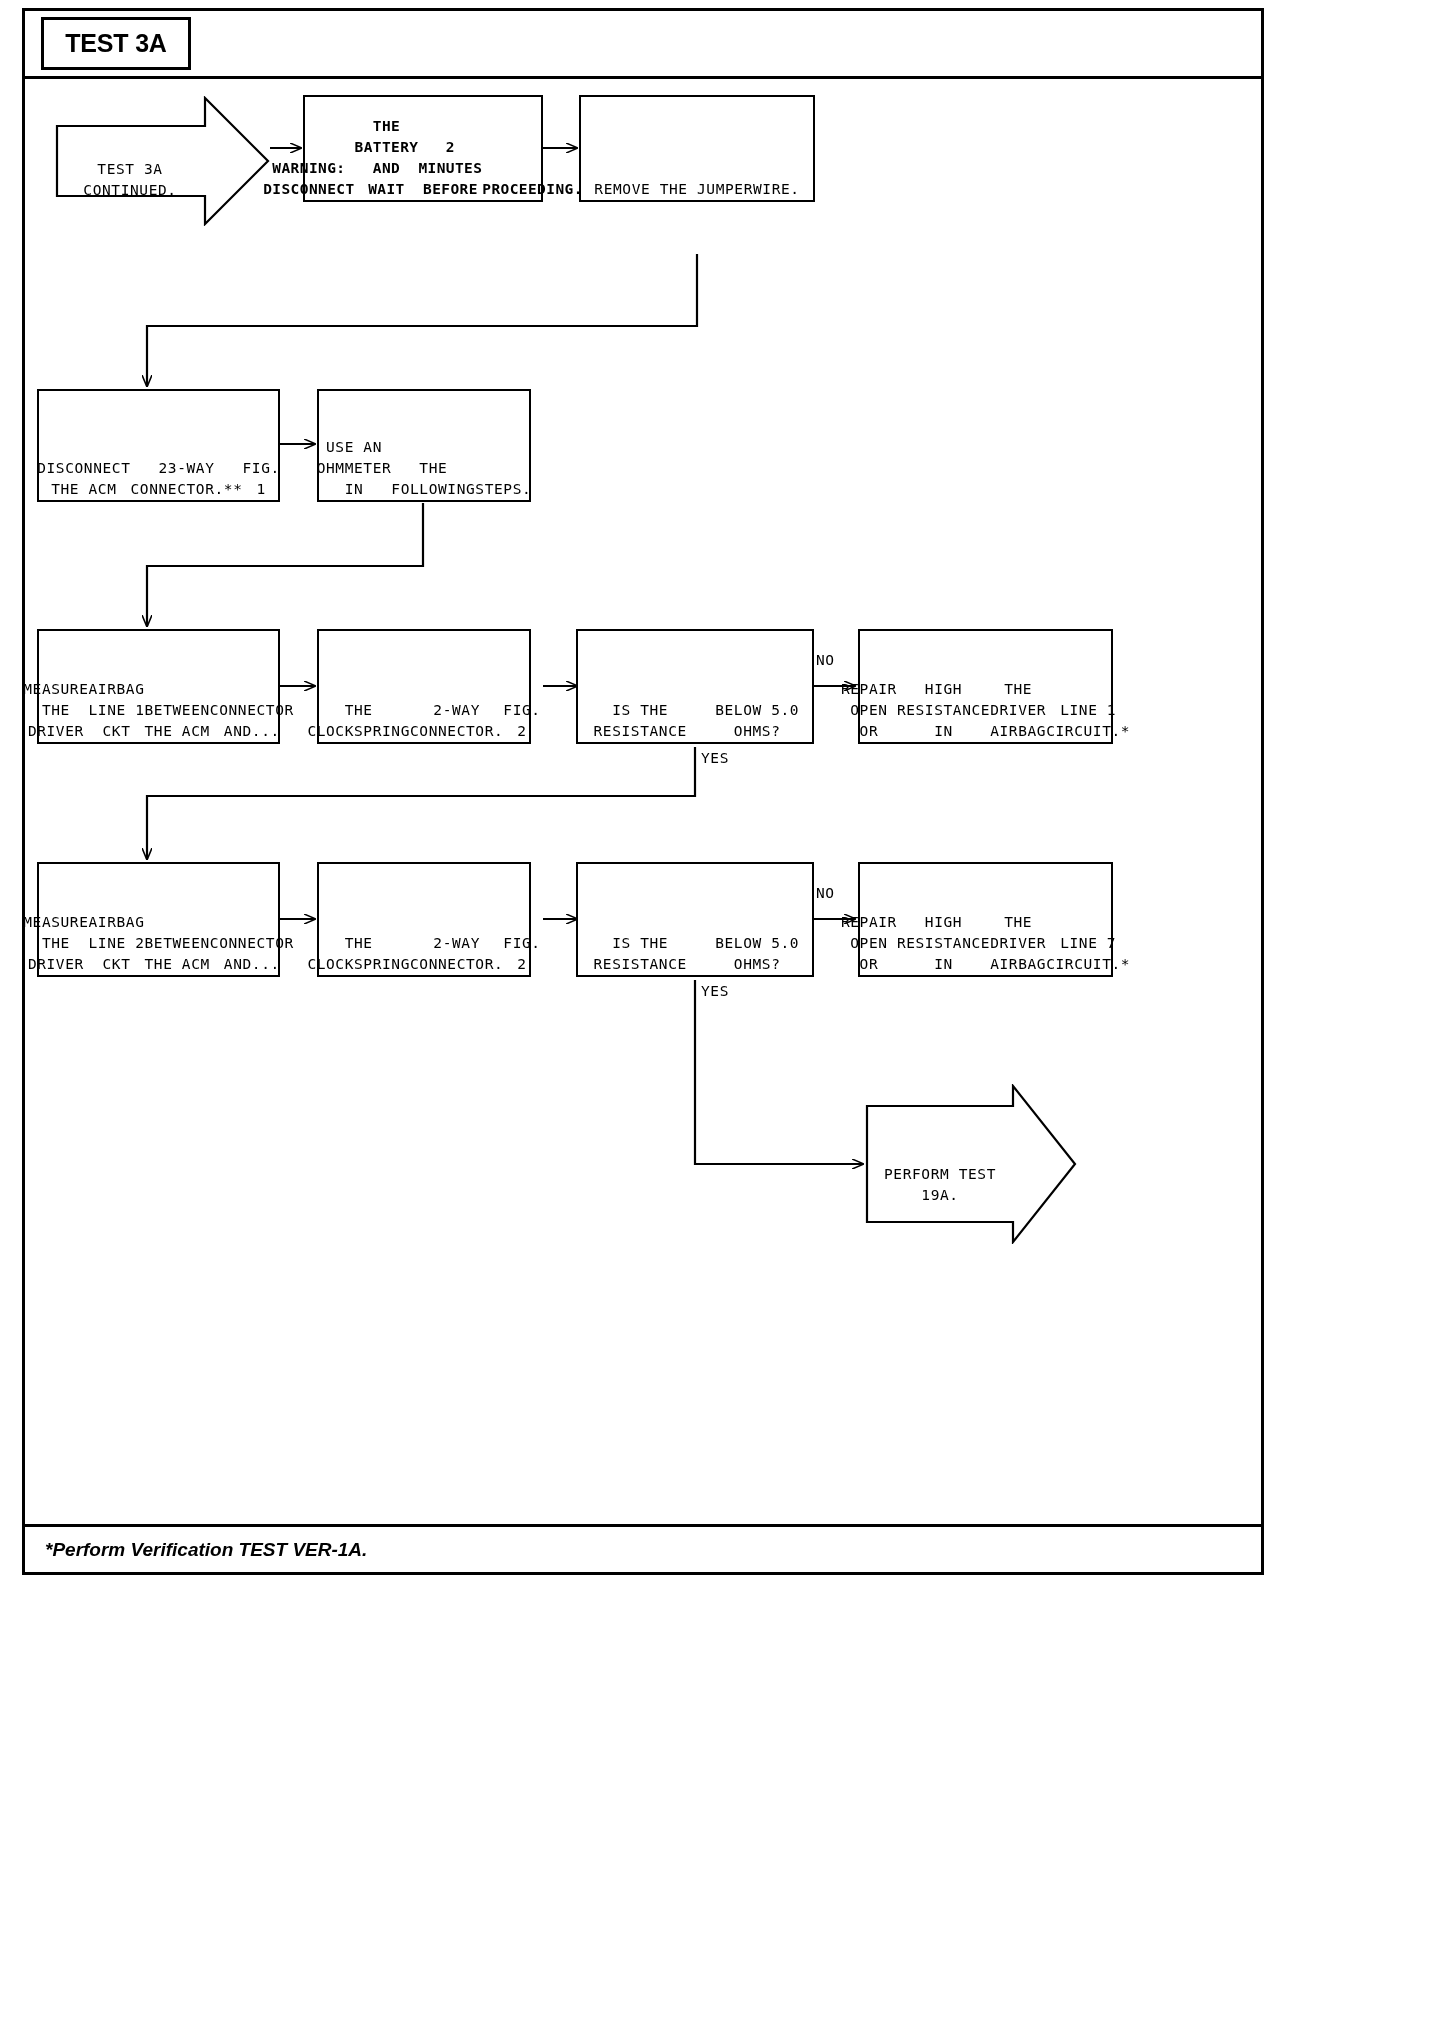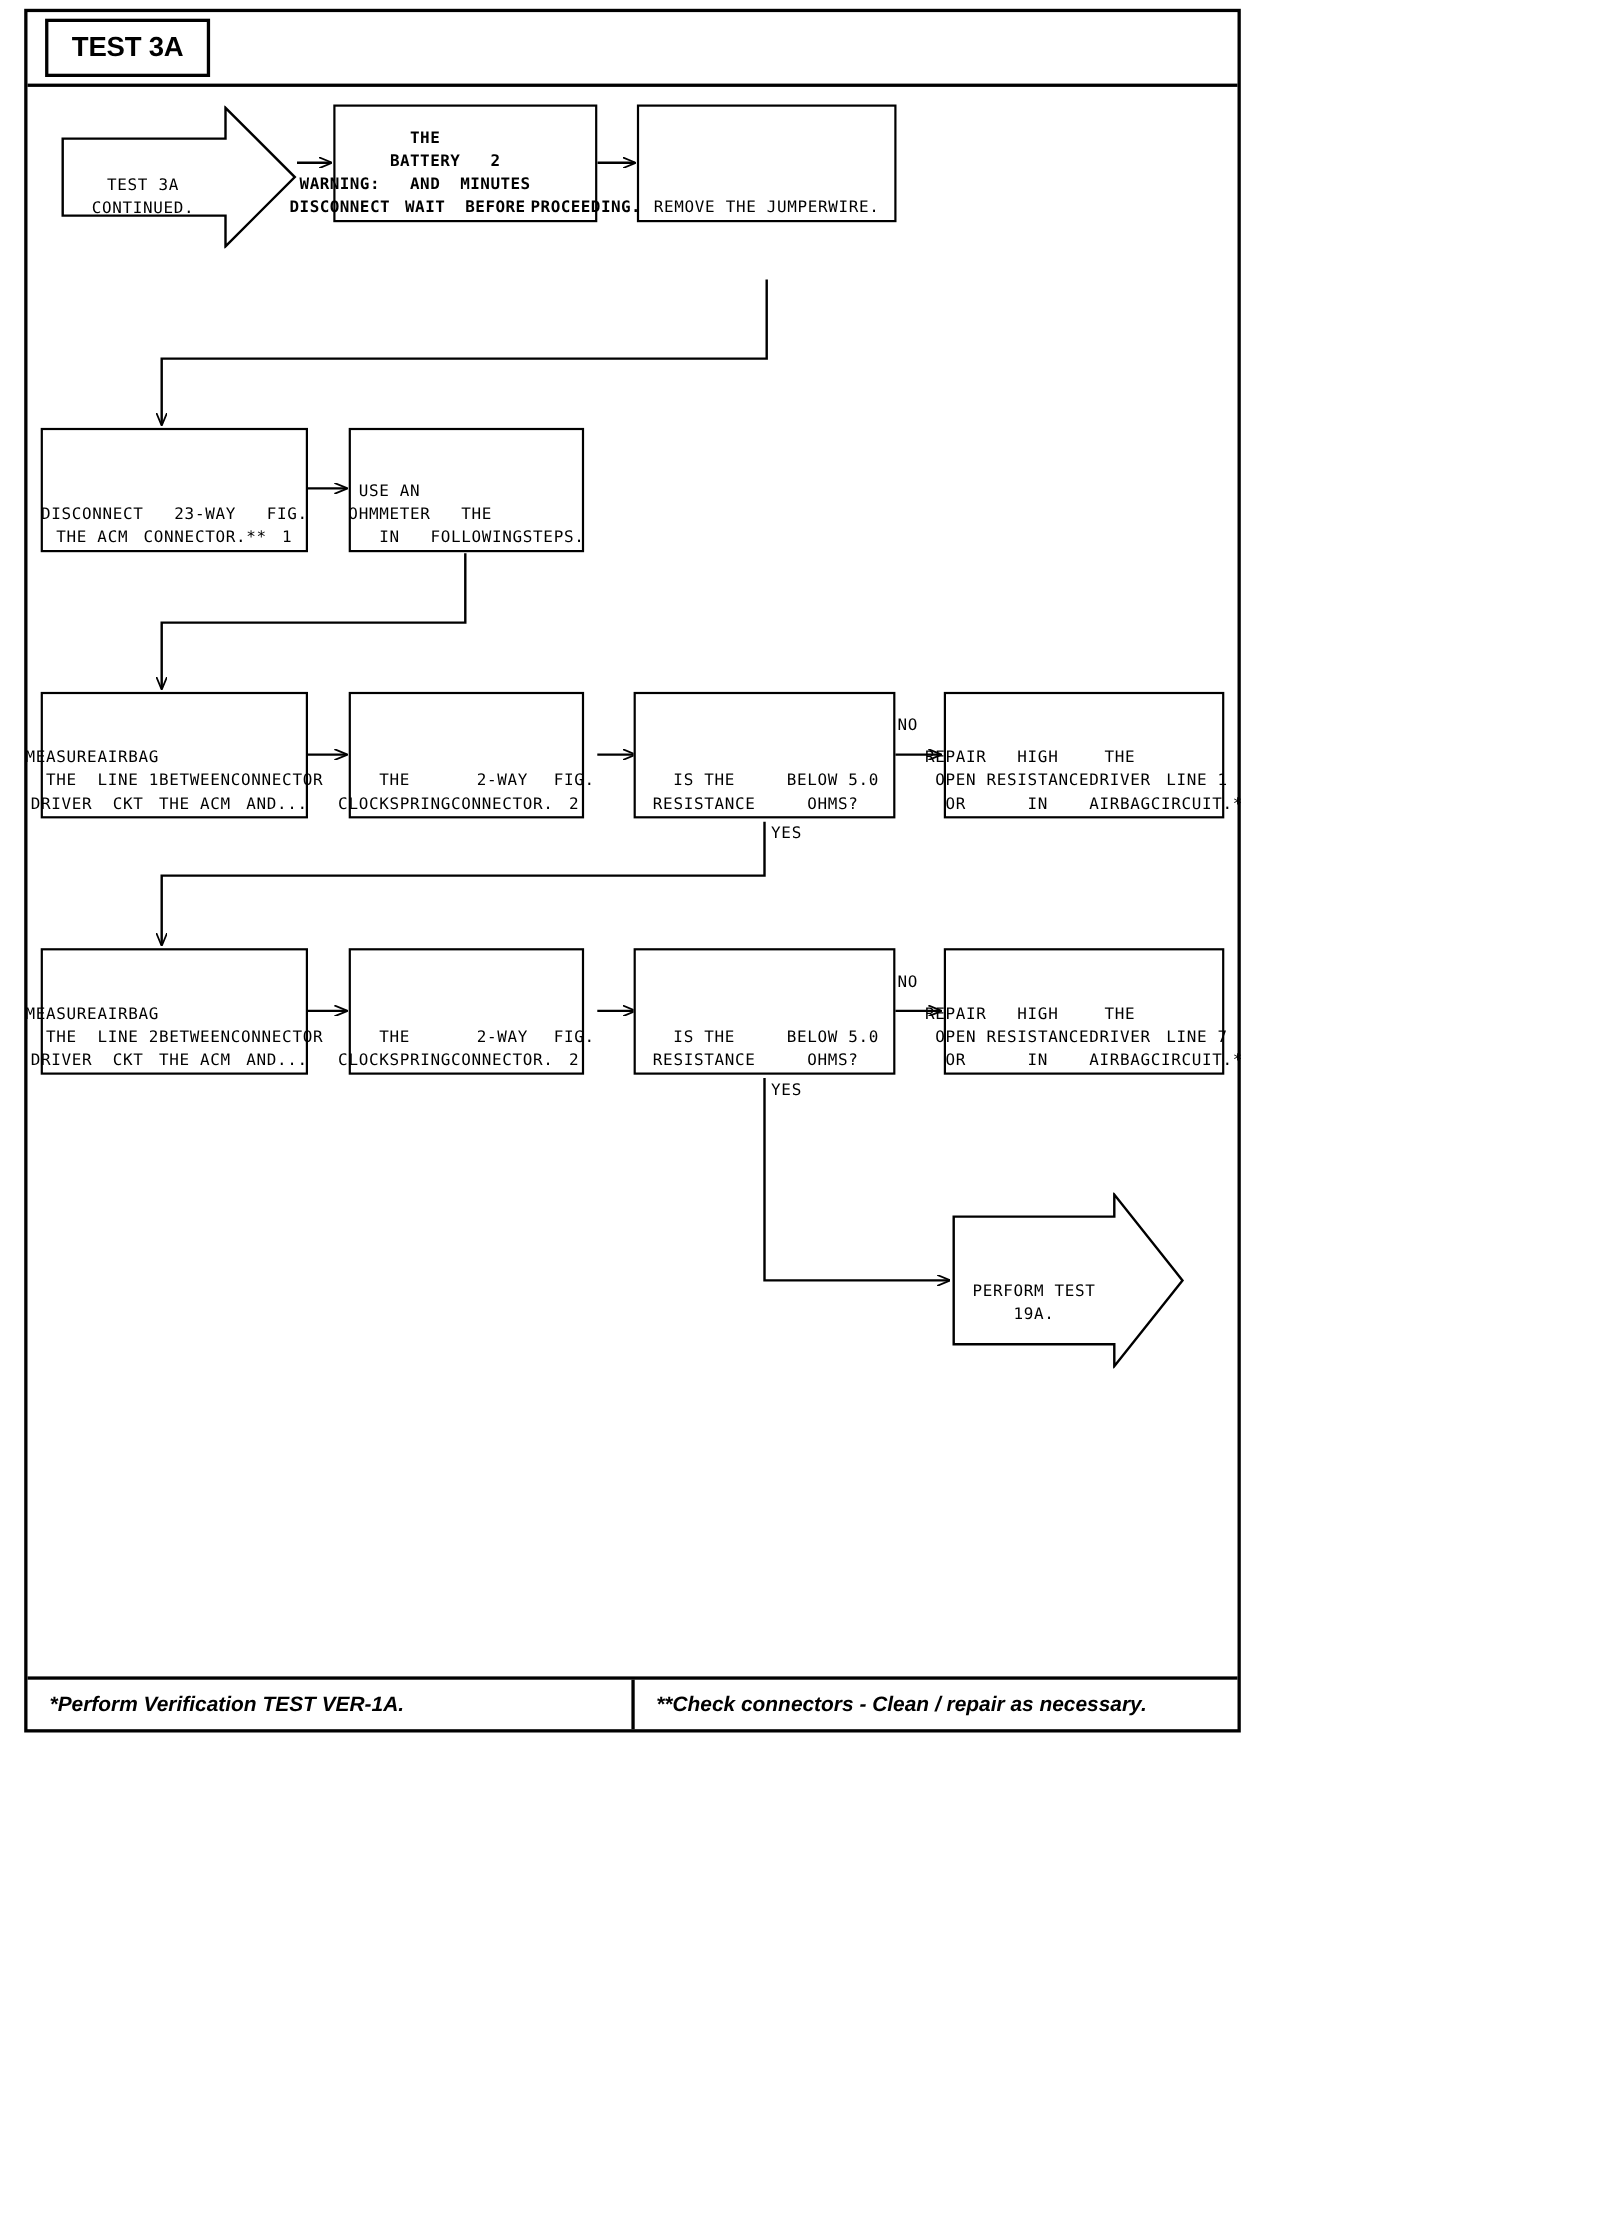--- a/index.html
+++ b/index.html
@@ -14,21 +14,21 @@
     color: #000;
     position: relative;
     overflow: hidden;
   }
 
   
   #page {
     position: absolute;
     left: 22px;
     top: 8px;
-    width: 1106px;
+    width: 1242px;
     height: 1567px;
     border: 3px solid #000;
     box-sizing: border-box;
     background: #fff;
   }
 
   
   #header {
     position: absolute;
     left: 0; top: 0;
@@ -298,16 +298,15 @@
       <div class="label" style="left:2px; top:59px; width:146px;">
         <span class="line">PERFORM TEST</span>
         <span class="line">19A.</span>
       </div>
     </div>
 
   </div>
 
   <div id="footer">
     <div class="cell">*Perform Verification TEST VER-1A.</div>
-    <div class="cell right">**Check connectors - Clean / repair as necessary.</div>
   </div>
 
 </div>
 
 </body></html>

